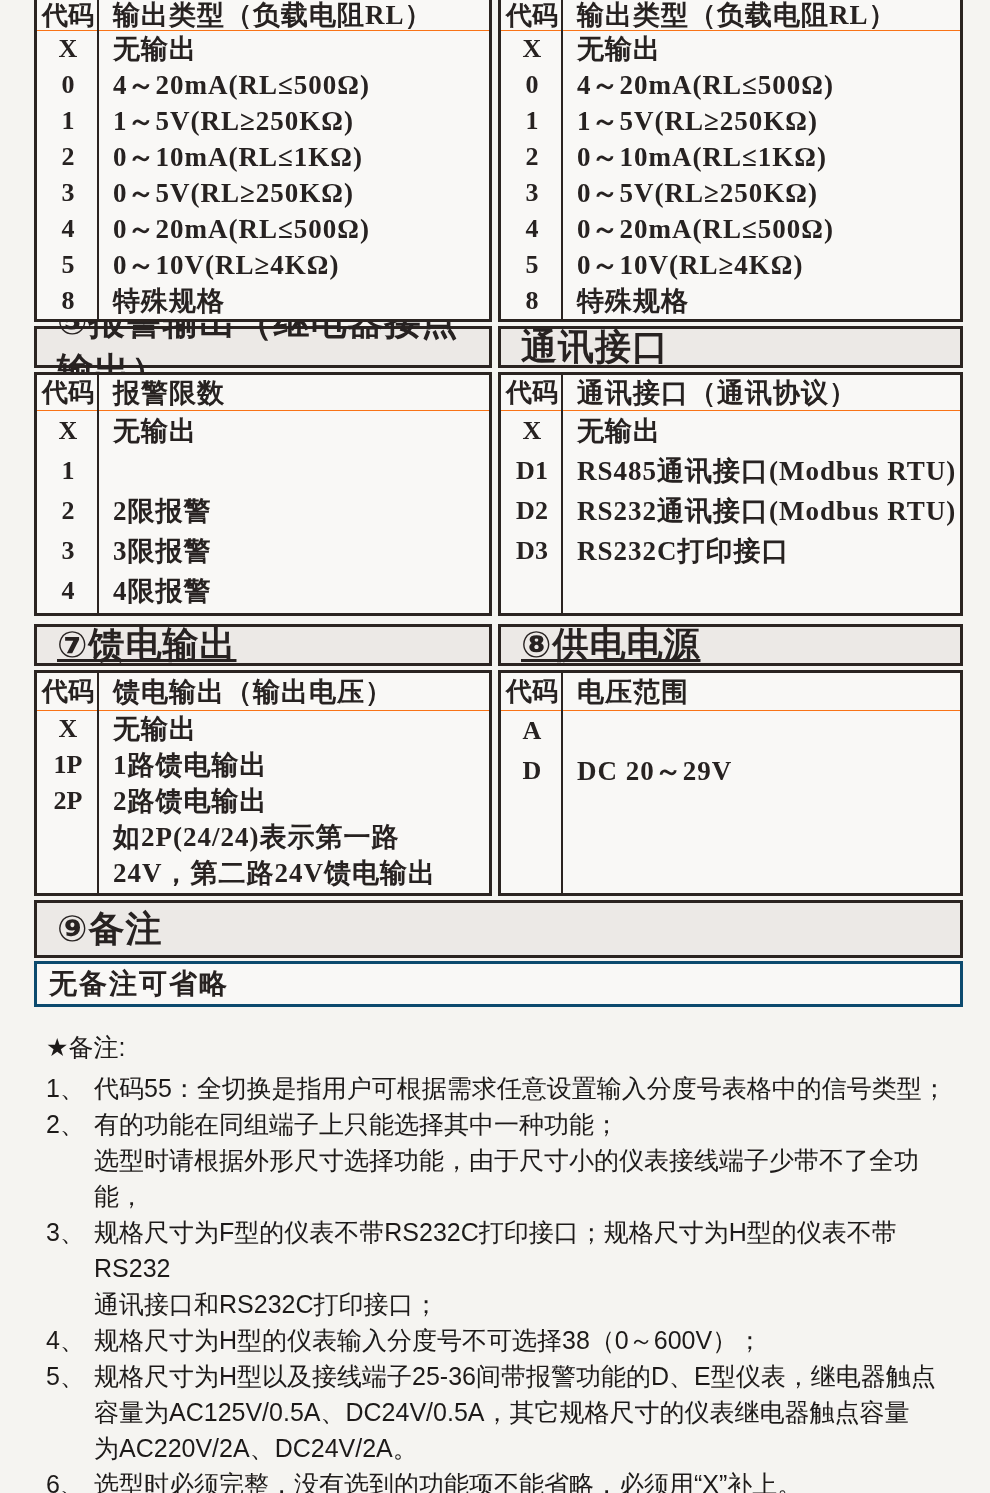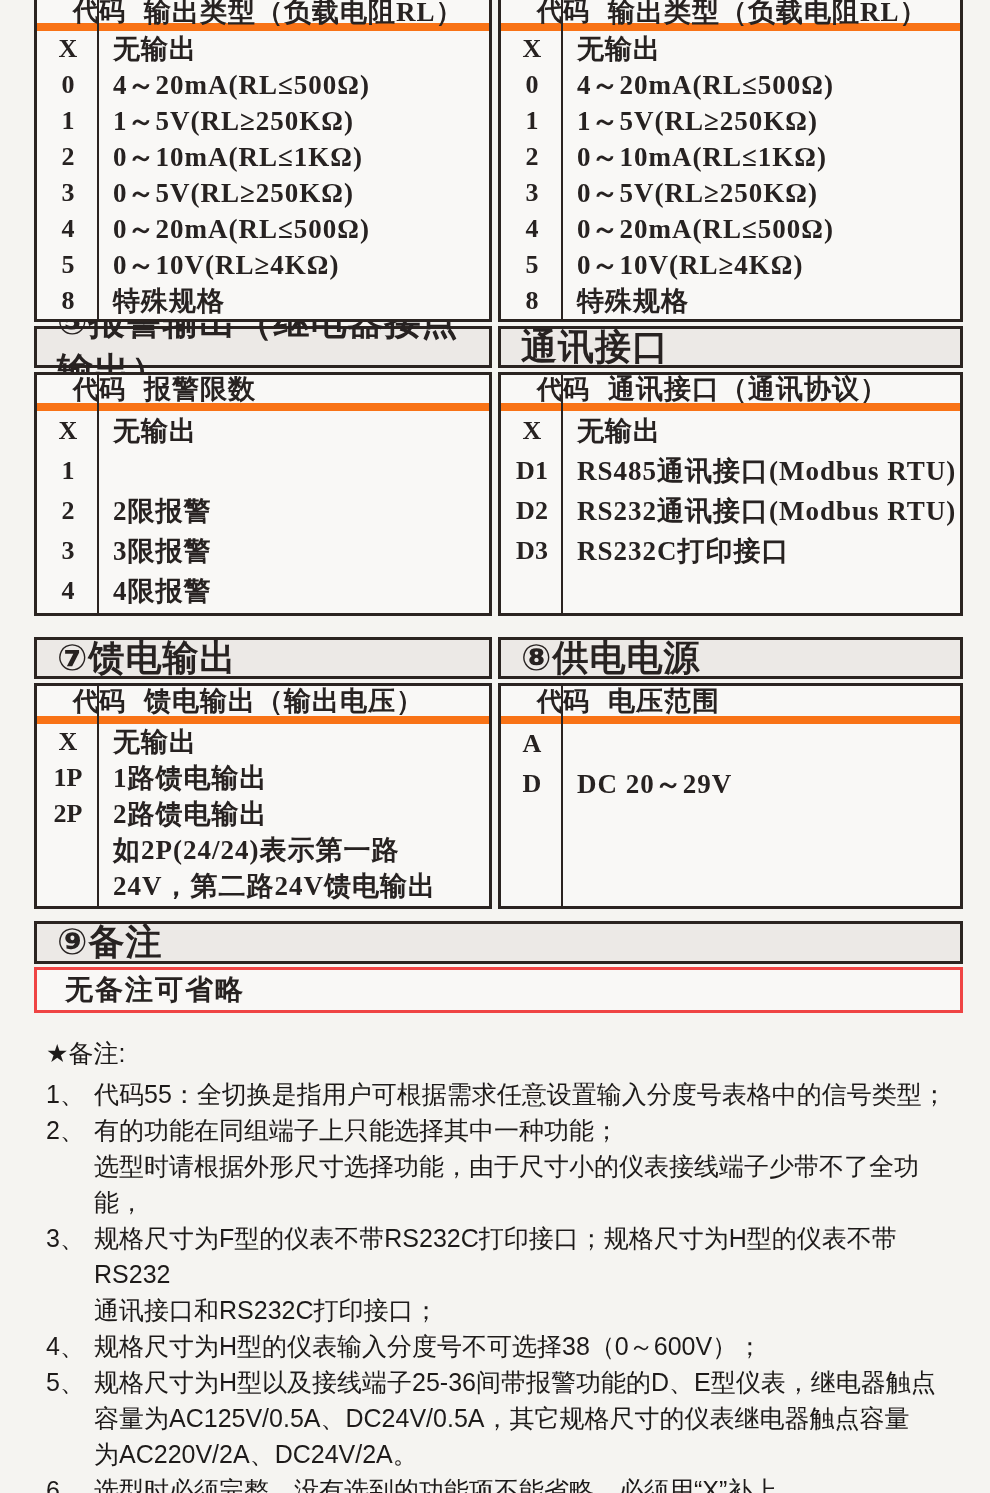--- a/index.html
+++ b/index.html
@@ -12,21 +12,21 @@
   .content { position:absolute; left:34px; top:0; width:929px; }
   .cols { display:flex; gap:6px; }
   .col-l { width:458px; flex:none; }
   .col-r { width:465px; flex:none; }
 
   
   .tbl { position:relative; border:3px solid #2b2421; background:#f9f8f6; }
   .tbl::before { content:""; position:absolute; left:60px; top:0; bottom:0; width:2px; background:#2b2421; }
   .top-tbl { border-top:none; }
   .trow { display:flex; align-items:center; font-weight:bold; font-size:27px; }
-  .thead { border-bottom:8px solid #f97316;padding-left:31px; }
+  .thead { border-bottom:1px solid #f97316; }
   .c-code { width:62px; flex:none; text-align:center; font-size:26px; }
   .c-desc { flex:1; padding-left:14px; letter-spacing:1px; white-space:nowrap; }
 
   .top-tbl .thead { height:31px; }
   .top-tbl .trow:not(.thead) { height:36px; }
 
   .sec-tbl { margin-top:4px; }
   .tbl-alarm, .tbl-comm { height:244px; }
   .tbl-alarm .thead, .tbl-comm .thead { height:36px; }
   .tbl-alarm .trow:not(.thead), .tbl-comm .trow:not(.thead) { height:40px; }
@@ -37,26 +37,26 @@
   .tbl-power .trow:not(.thead) { height:40px; }
 
   
   .band {
     border:3px solid #2b2421; background:#ece9e6; height:42px;
     display:flex; align-items:center; padding-left:20px;
     font-family:"Liberation Sans","DejaVu Sans",sans-serif;
     font-weight:bold; font-size:36px; letter-spacing:1px;
   }
   .band-row2 { margin-top:4px; }
-  .band-row3 { margin-top:21px; }
-  .band-full { margin-top:12px; height:43px; }
+  .band-row3 { margin-top:8px;text-decoration:underline; }
+  .band-full { margin-top:4px; height:58px; }
 
   .remark-body {
-    margin-top:3px; border:3px solid #ef4444; background:#f9f8f6; height:46px;
-    display:flex; align-items:center; padding-left:28px;
+    margin-top:3px; border:3px solid #0c4a6e; background:#f9f8f6; height:46px;
+    display:flex; align-items:center; padding-left:12px;
     font-weight:bold; font-size:28px; letter-spacing:2px;
   }
 
   
   .notes {
     margin-top:22px; padding-left:12px;
     font-family:"Liberation Sans","DejaVu Sans",sans-serif;
     font-size:25px; line-height:36px; color:#1d1a19;
   }
   .notes-header { margin-bottom:5px; }

